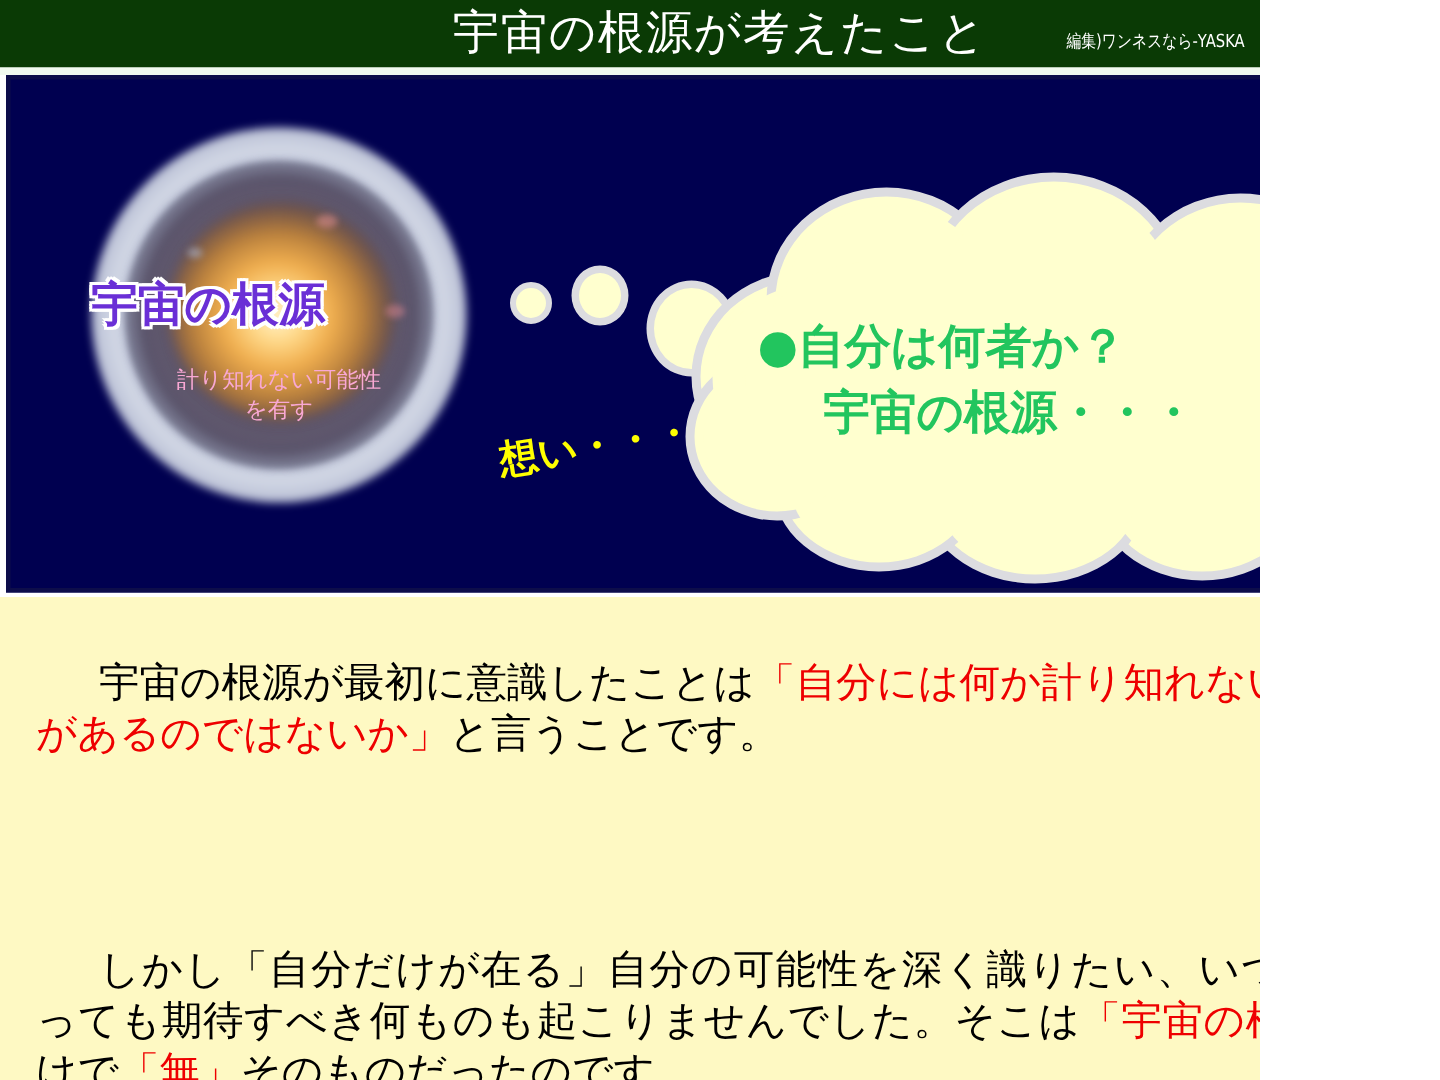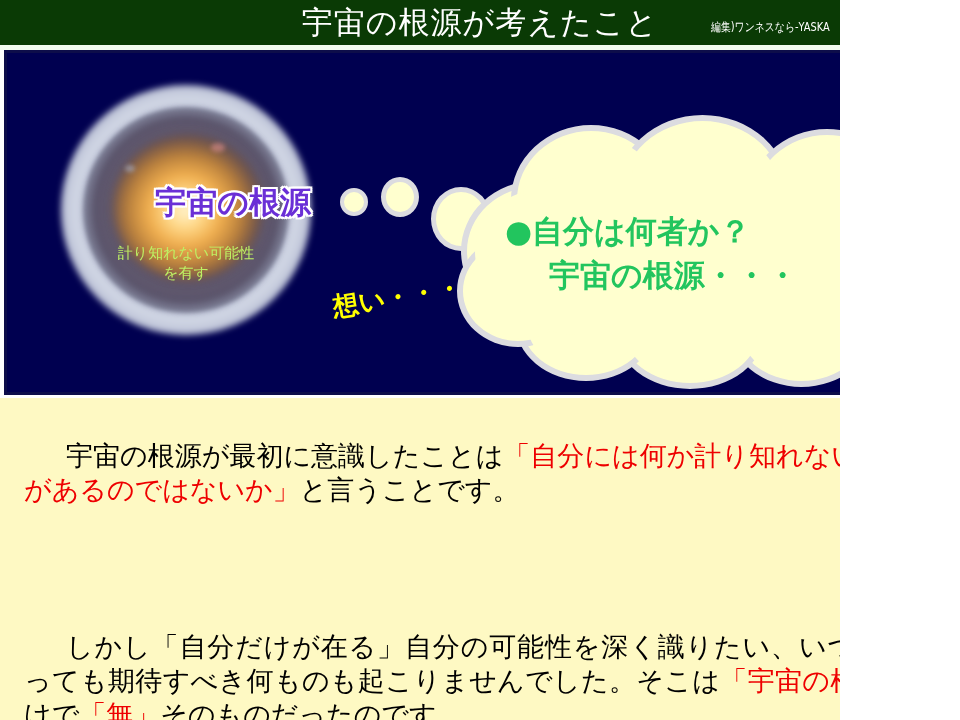--- a/index.html
+++ b/index.html
@@ -130,40 +130,40 @@
   .orb-speck {
     position: absolute;
     border-radius: 50%;
     filter: blur(2px);
   }
   .orb-label {
     position: absolute;
     left: 0;
     top: 97px;
     width: 250px;
-    text-align: right;
+    text-align: left;
     font-size: 31px;
     font-weight: bold;
     color: #6a2fd6;
     white-space: nowrap;
     text-shadow:
       -2px -2px 0 #ffffff,  2px -2px 0 #ffffff,
       -2px  2px 0 #ffffff,  2px  2px 0 #ffffff,
       -2px  0   0 #ffffff,  2px  0   0 #ffffff,
        0   -2px 0 #ffffff,  0    2px 0 #ffffff;
   }
   .orb-sub {
     position: absolute;
     left: 0;
     top: 158px;
     width: 250px;
     text-align: center;
     font-size: 15px;
     line-height: 20px;
-    color: #bef264;
+    color: #f9a8d4;
     font-family: "DejaVu Serif", "Liberation Serif", serif;
     white-space: pre-line;
   }
 
   
   .tail {
     position: absolute;
     background: #ffffcf;
     border: 5px solid #dcdce0;
     border-radius: 50%;

